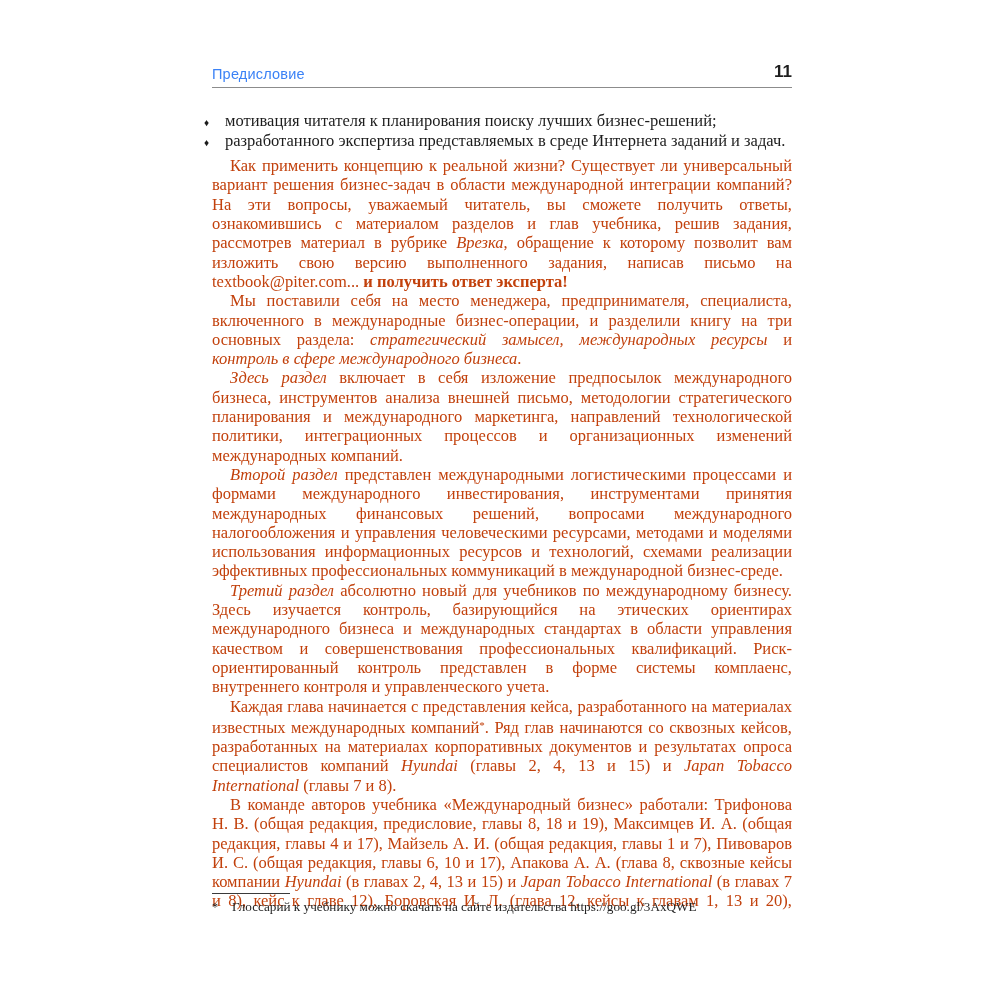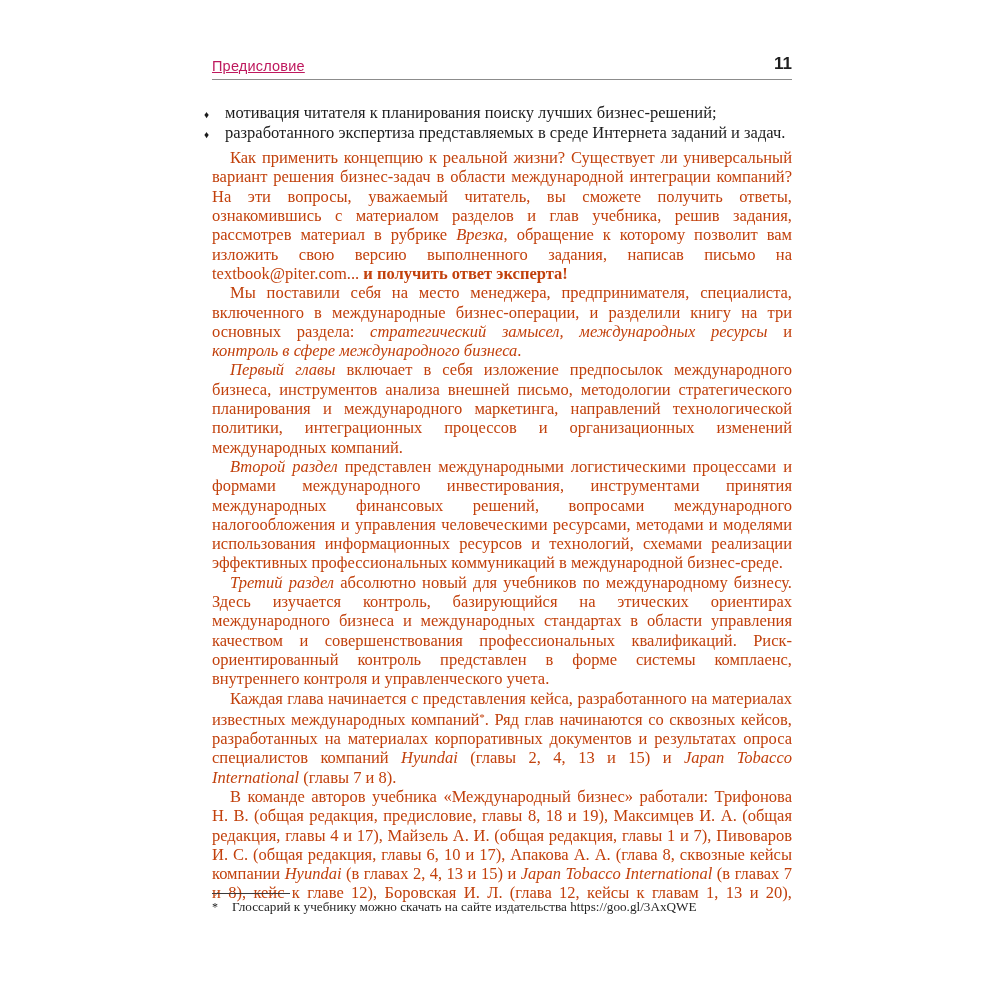--- a/index.html
+++ b/index.html
@@ -19,28 +19,28 @@
     color: #1c1c1c;
   }
   .header {
     display: flex;
     justify-content: space-between;
     align-items: flex-end;
     font-family: "Liberation Sans", sans-serif;
   }
   .running-head {
     font-size: 14.5px;
-    color: #be185d;
+    color: #3b82f6;
     letter-spacing: 0.2px;
-    text-decoration: underline;
   }
   .page-number {
     font-size: 17px;
     font-weight: bold;
     color: #1e1e1e;
+    margin-top: 8px;
   }
   .header-rule {
     border-top: 1.5px solid #8c8c8c;
     margin-top: 5px;
     height: 0;
   }
   .bullet-list {
     list-style: none;
     margin: 23px 0 6px -8px;
     padding: 0;
@@ -117,21 +117,21 @@
     </li>
     <li class="bullet-item">
       <span class="bullet-marker">♦</span>
       <span class="bullet-text">разработанного экспертиза представляемых в среде Интернета заданий и задач.</span>
     </li>
   </ul>
 
   <div class="body-text">
     <p class="para"><span>Как применить концепцию к реальной жизни? Существует ли универсальный вариант решения бизнес-задач в области международной интеграции компаний? На эти вопросы, уважаемый читатель, вы сможете получить ответы, ознакомившись с материалом разделов и глав учебника, решив задания, рассмотрев материал в рубрике </span><span class="r-i">Врезка</span><span>, обращение к которому позволит вам изложить свою версию выполненного задания, написав письмо на textbook@piter.com... </span><span class="r-b">и получить ответ эксперта!</span></p>
     <p class="para"><span>Мы поставили себя на место менеджера, предпринимателя, специалиста, включенного в международные бизнес-операции, и разделили книгу на три основных раздела: </span><span class="r-i">стратегический замысел, международных ресурсы</span><span> и </span><span class="r-i">контроль в сфере международного бизнеса</span><span>.</span></p>
-    <p class="para"><span class="r-i">Первый главы</span><span> включает в себя изложение предпосылок международного бизнеса, инструментов анализа внешней письмо, методологии стратегического планирования и международного маркетинга, направлений технологической политики, интеграционных процессов и организационных изменений международных компаний.</span></p>
+    <p class="para"><span class="r-i">Здесь раздел</span><span> включает в себя изложение предпосылок международного бизнеса, инструментов анализа внешней письмо, методологии стратегического планирования и международного маркетинга, направлений технологической политики, интеграционных процессов и организационных изменений международных компаний.</span></p>
     <p class="para"><span class="r-i">Второй раздел</span><span> представлен международными логистическими процессами и формами международного инвестирования, инструментами принятия международных финансовых решений, вопросами международного налогообложения и управления человеческими ресурсами, методами и моделями использования информационных ресурсов и технологий, схемами реализации эффективных профессиональных коммуникаций в международной бизнес-среде.</span></p>
     <p class="para"><span class="r-i">Третий раздел</span><span> абсолютно новый для учебников по международному бизнесу. Здесь изучается контроль, базирующийся на этических ориентирах международного бизнеса и международных стандартах в области управления качеством и совершенствования профессиональных квалификаций. Риск-ориентированный контроль представлен в форме системы комплаенс, внутреннего контроля и управленческого учета.</span></p>
     <p class="para"><span>Каждая глава начинается с представления кейса, разработанного на материалах известных международных компаний</span><span class="r-sup">*</span><span>. Ряд глав начинаются со сквозных кейсов, разработанных на материалах корпоративных документов и результатах опроса специалистов компаний </span><span class="r-i">Hyundai</span><span> (главы 2, 4, 13 и 15) и </span><span class="r-i">Japan Tobacco International</span><span> (главы 7 и 8).</span></p>
     <p class="para"><span>В команде авторов учебника «Международный бизнес» работали: Трифонова Н. В. (общая редакция, предисловие, главы 8, 18 и 19), Максимцев И. А. (общая редакция, главы 4 и 17), Майзель А. И. (общая редакция, главы 1 и 7), Пивоваров И. С. (общая редакция, главы 6, 10 и 17), Апакова А. А. (глава 8, сквозные кейсы компании </span><span class="r-i">Hyundai</span><span> (в главах 2, 4, 13 и 15) и </span><span class="r-i">Japan Tobacco International</span><span> (в главах 7 и 8), кейс к главе 12), Боровская И. Л. (глава 12, кейсы к главам 1, 13 и 20), Бурлянд Е. В. (задания к главе 11), Бутуханов А. В. (глава 15 и кейс к главе 15), Варданян И. С. (главы 12 и 19), Воробьева И. В. (глава 3), Грузова А. А. (глава 13), Захарчук Т. В. (глава 14), Клементовичус Я. Я. (глава 12), Ковалева А. С. (главы 2 и 5), Майер А. О. (глава 20), Мельникова А. А. (главы 12, 16 и 19), Покровская Н. Н. (главы 9 и 11, кейсы к главам 9 и 11), Прошкина А. С. (главы 8 и 18, кейсы к главам 10, 17 и 18), Сараханова Н. С. (главы 3</span></p>
   </div>
 
 </div>
 
 <div class="footnote">
   <div class="footnote-rule"></div>

